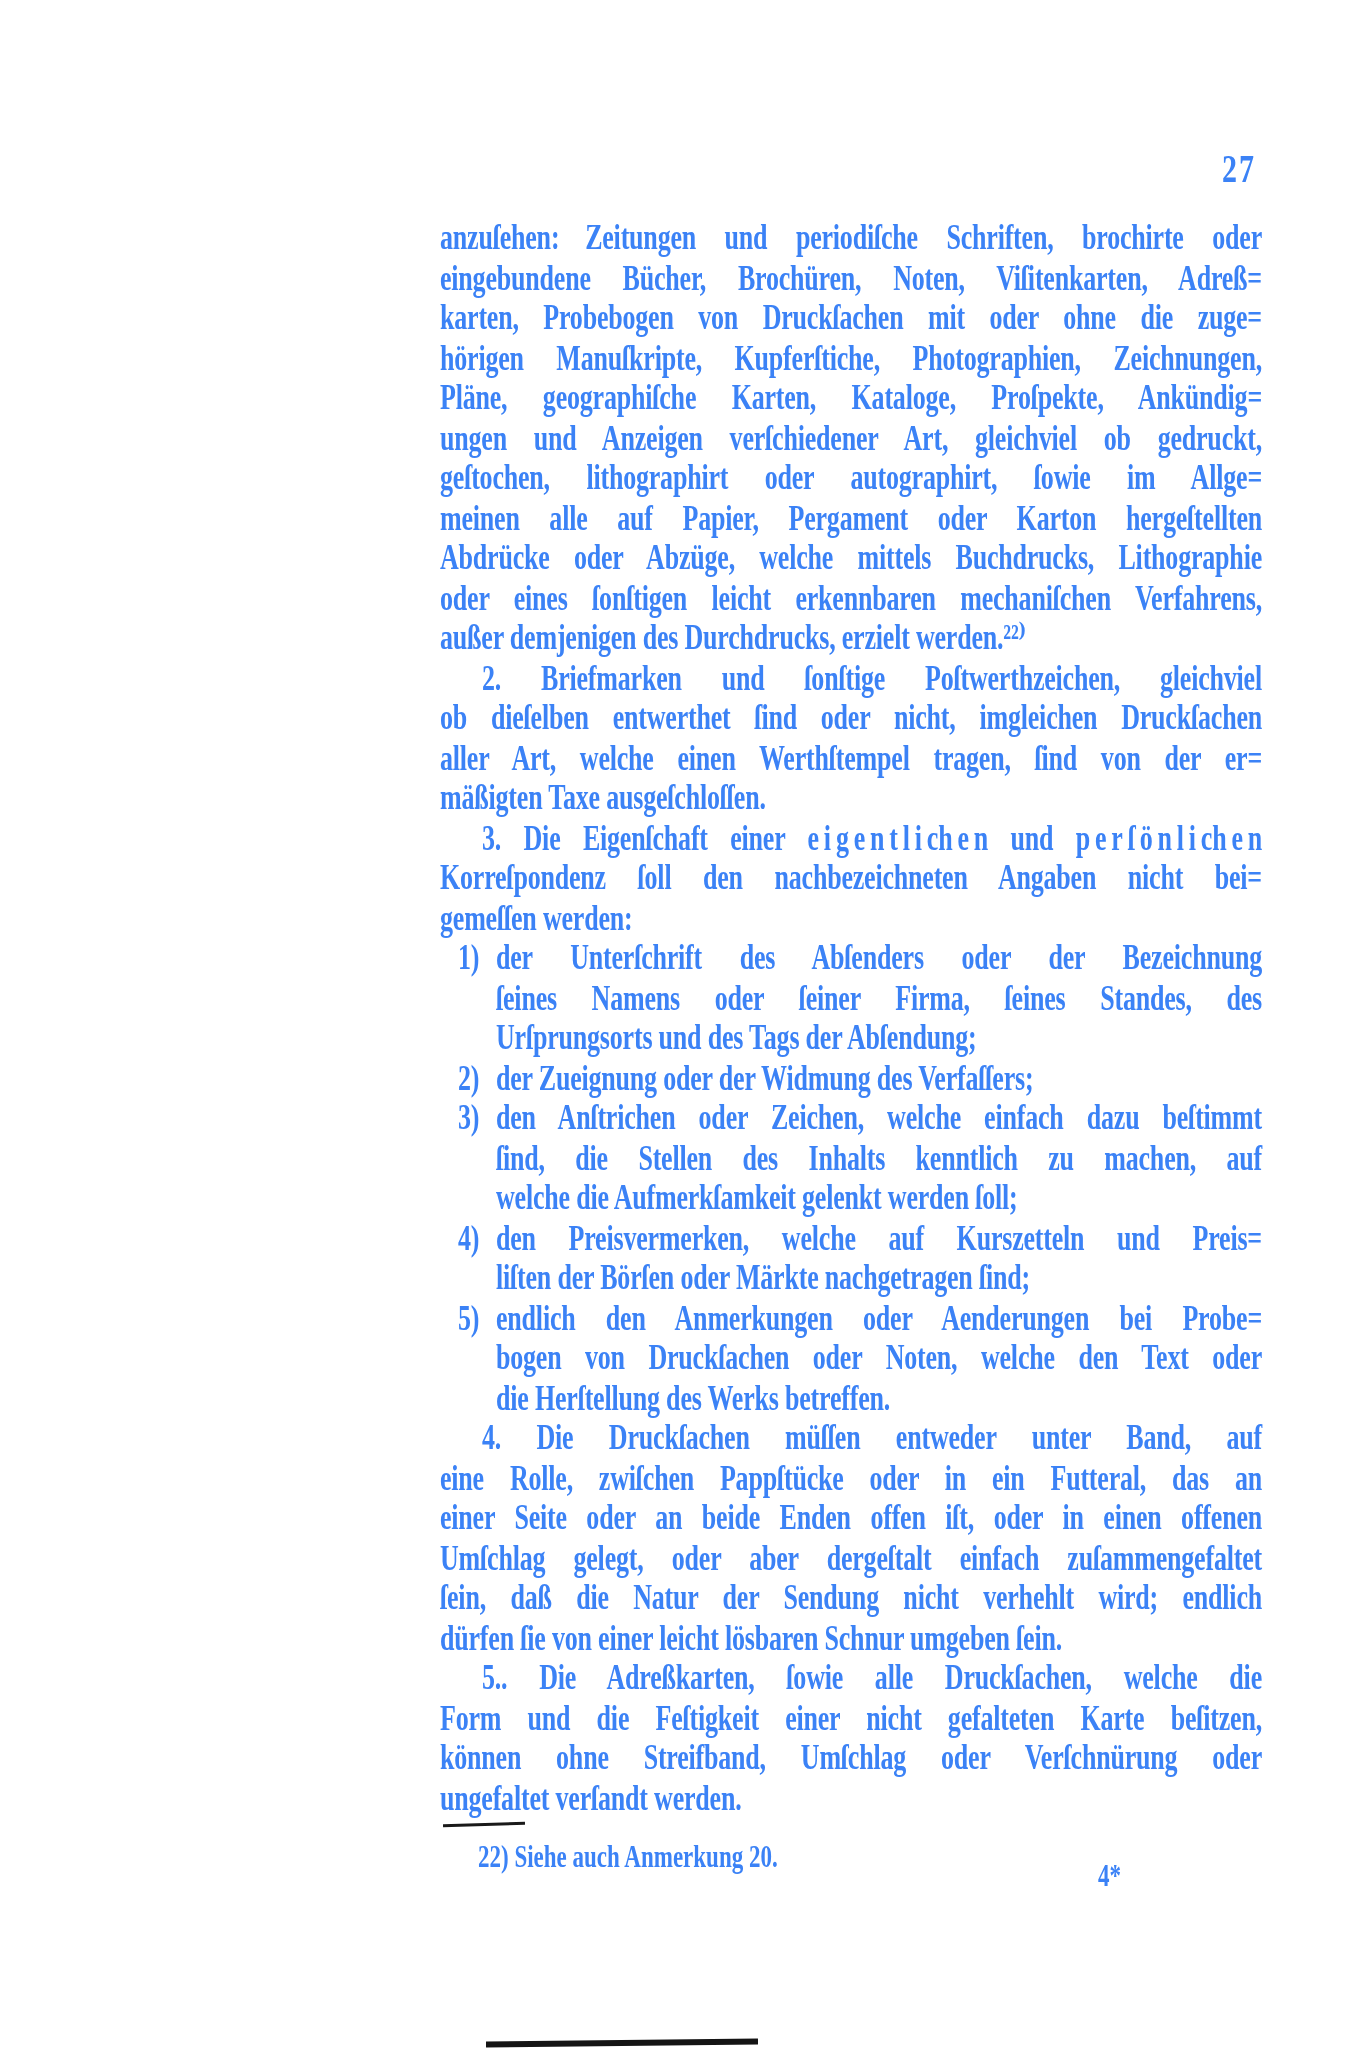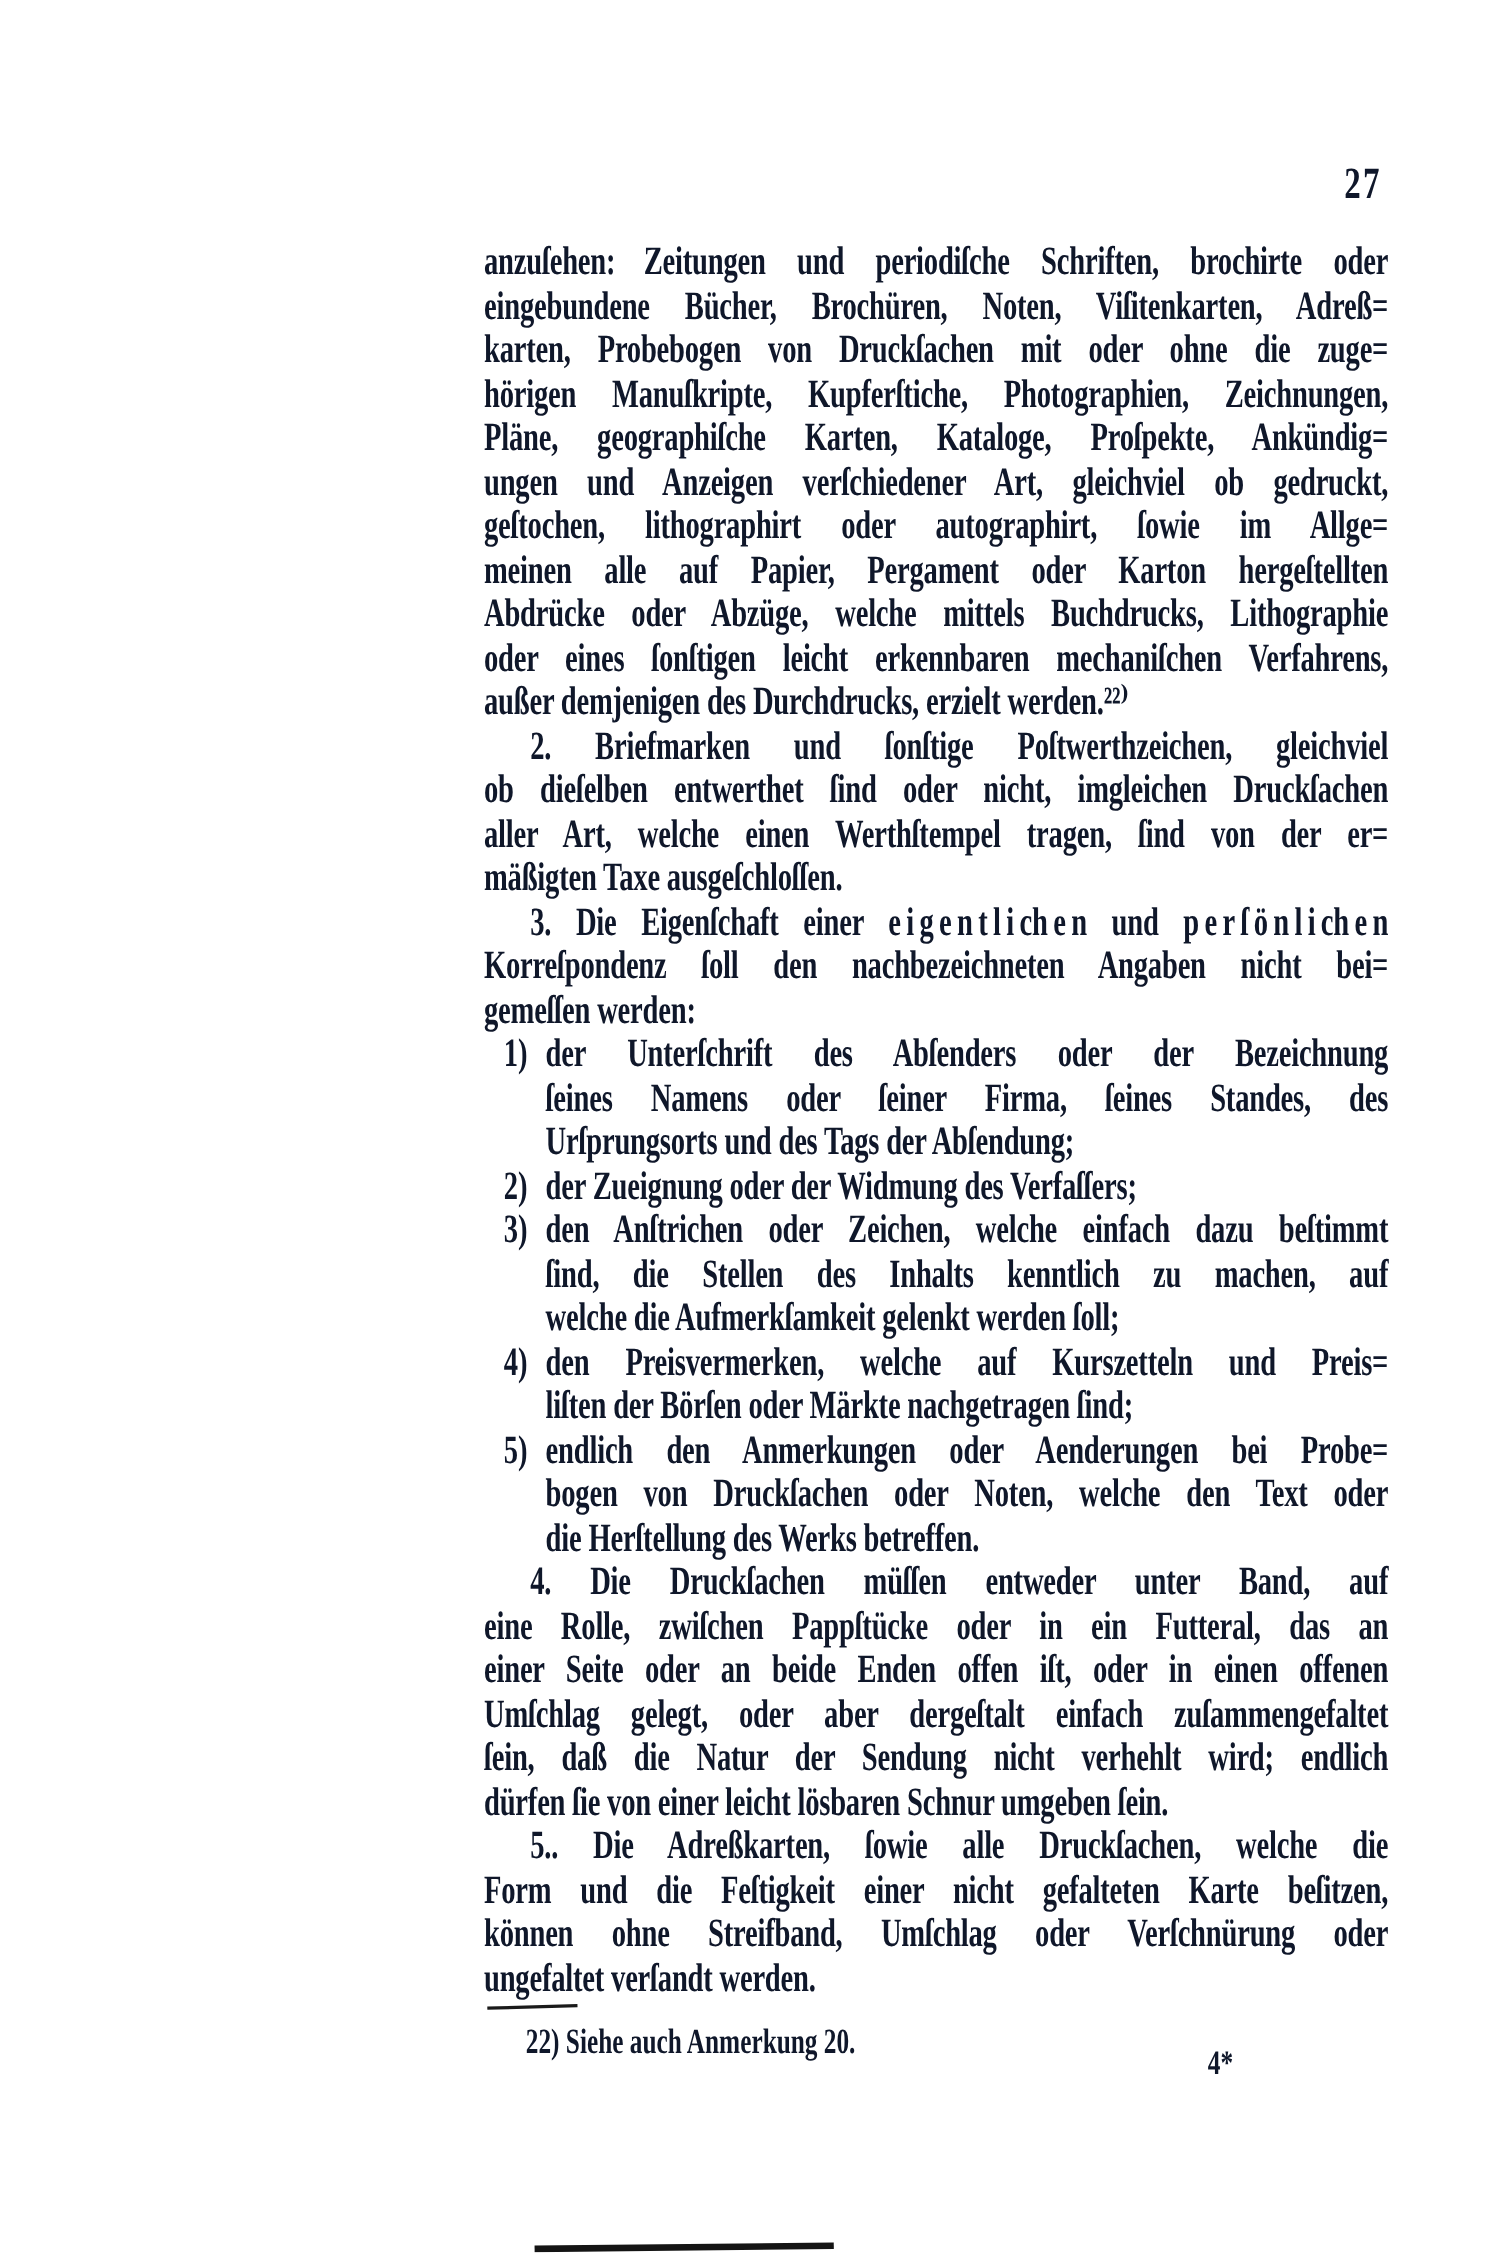--- a/index.html
+++ b/index.html
@@ -1,18 +1,18 @@
 <!DOCTYPE html>
 <html><head>
 <meta charset="utf-8">
 <style>
   html,body { margin:0; padding:0; background:#ffffff; }
   .page {
     position:relative; width:1360px; height:2048px; background:#ffffff;
-    color:#0f172a; overflow:hidden;
+    color:#3b82f6; overflow:hidden;
     font-family:"Liberation Serif","DejaVu Serif",serif; font-weight:700;
   }
   
   .text-block {
     position:absolute; left:440px; top:218px; width:822px;
     font-size:26px; line-height:28.5px; letter-spacing:-0.2px;
     transform:scaleY(1.4035); transform-origin:0 0;
   }
   .line { text-align:justify; text-align-last:justify; }
   .line.last { text-align-last:left; }

